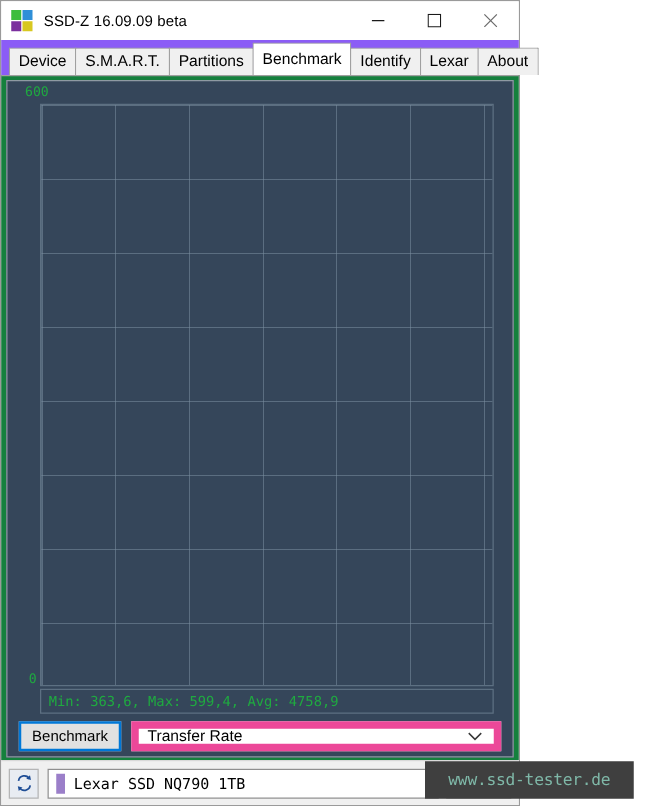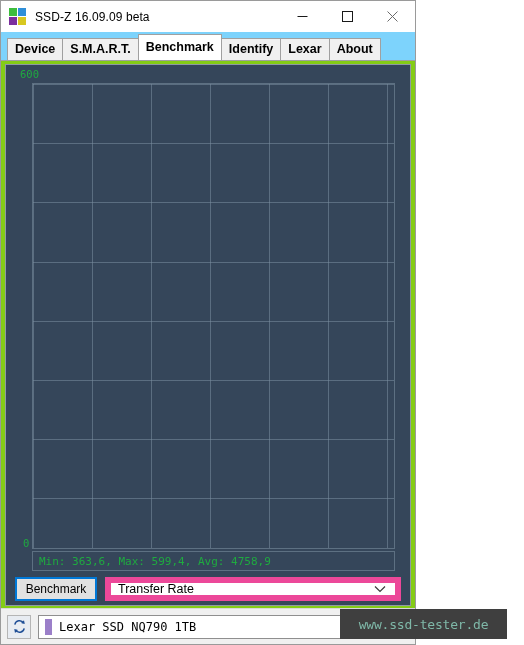--- a/index.html
+++ b/index.html
@@ -73,28 +73,27 @@
     background: transparent;
     border: none;
     padding: 0;
     cursor: default;
   }
   .win-btn svg { display: block; }
 
   
   .tabstrip {
     height: 28px;
-    background: #7dd3fc;
+    background: #8b5cf6;
     position: relative;
     flex: 0 0 auto;
     padding-left: 6px;
     display: flex;
     align-items: flex-end;
     box-sizing: border-box;
-    font-weight: bold;
   }
   .tab {
     font-size: 12.5px;
     color: #000;
     background: #f0f0f0;
     border: 1px solid #a0a0a0;
     border-bottom: none;
     height: 22px;
     line-height: 20px;
     padding: 0 7px;
@@ -110,21 +109,21 @@
     height: 26px;
     line-height: 24px;
     z-index: 5;
     border-color: #a0a0a0;
     margin-bottom: 0px;
   }
 
   
   .tabpage {
     flex: 1 1 auto;
-    background: #84cc16;
+    background: #15803d;
     border-top: 1px solid #a0a0a0;
     box-sizing: border-box;
     padding: 0;
     position: relative;
     display: flex;
     flex-direction: column;
     overflow: hidden;
   }
 
   
@@ -376,20 +375,21 @@
           <line x1="0.5" y1="0.5" x2="10.5" y2="10.5" stroke="#6b6b6b" stroke-width="1"></line>
           <line x1="10.5" y1="0.5" x2="0.5" y2="10.5" stroke="#6b6b6b" stroke-width="1"></line>
         </svg>
       </button>
     </div>
   </div>
 
   <div class="tabstrip">
     <div class="tab">Device</div>
     <div class="tab">S.M.A.R.T.</div>
+    <div class="tab">Partitions</div>
     <div class="tab selected">Benchmark</div>
     <div class="tab">Identify</div>
     <div class="tab">Lexar</div>
     <div class="tab">About</div>
   </div>
 
   <div class="tabpage">
 
     <div class="bench-panel">
 

